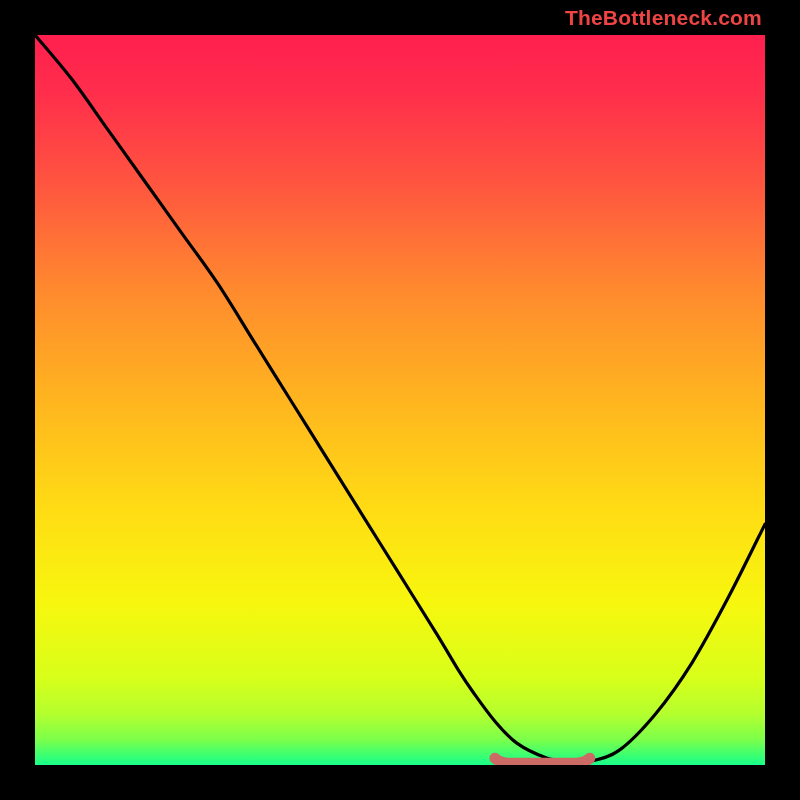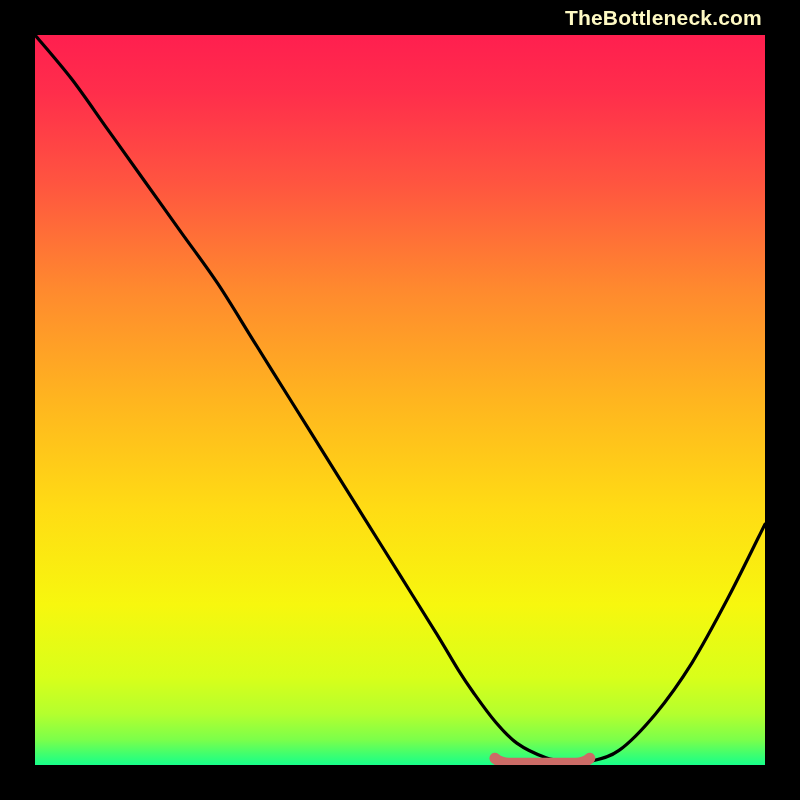--- a/index.html
+++ b/index.html
@@ -32,21 +32,21 @@
   .curve-svg {
     position: absolute;
     inset: 0;
     width: 730px;
     height: 730px;
   }
   .watermark {
     position: absolute;
     top: 6px;
     right: 38px;
-    color: #fef9c3;
+    color: #ef4444;
     font-size: 21px;
     font-weight: 600;
     letter-spacing: 0.2px;
   }
   .annot {
     stroke: #cc6b66;
     stroke-width: 11;
     stroke-linecap: round;
     fill: none;
   }

